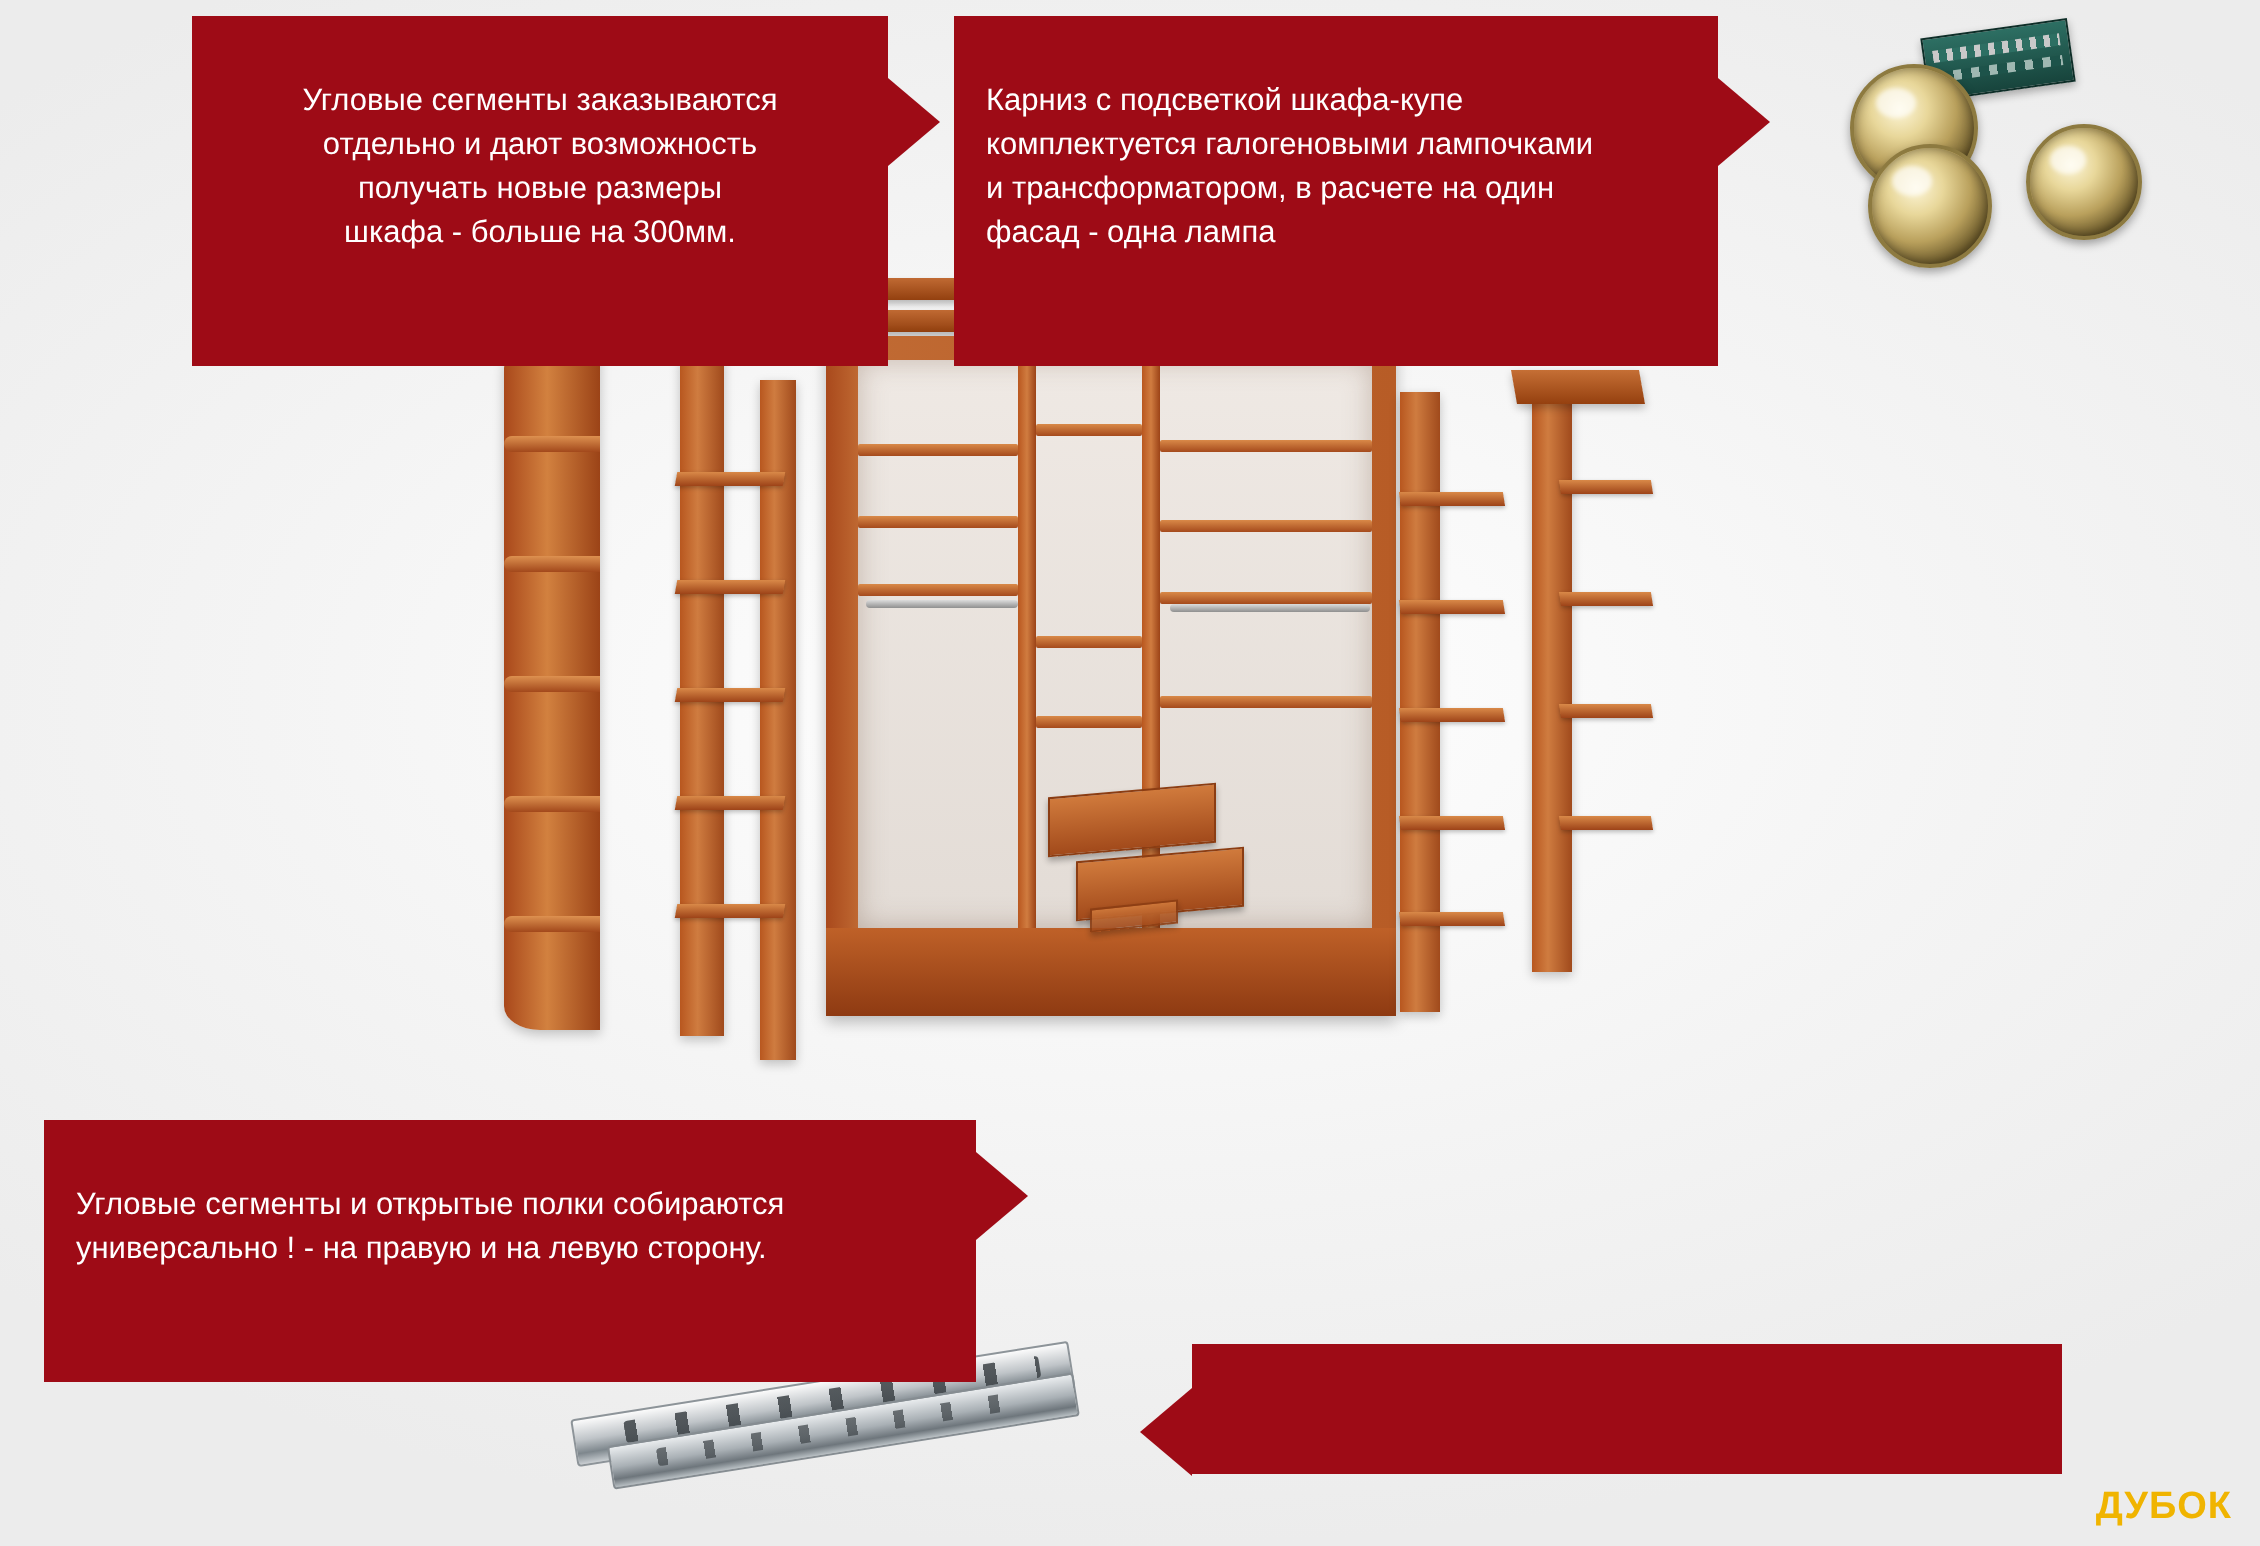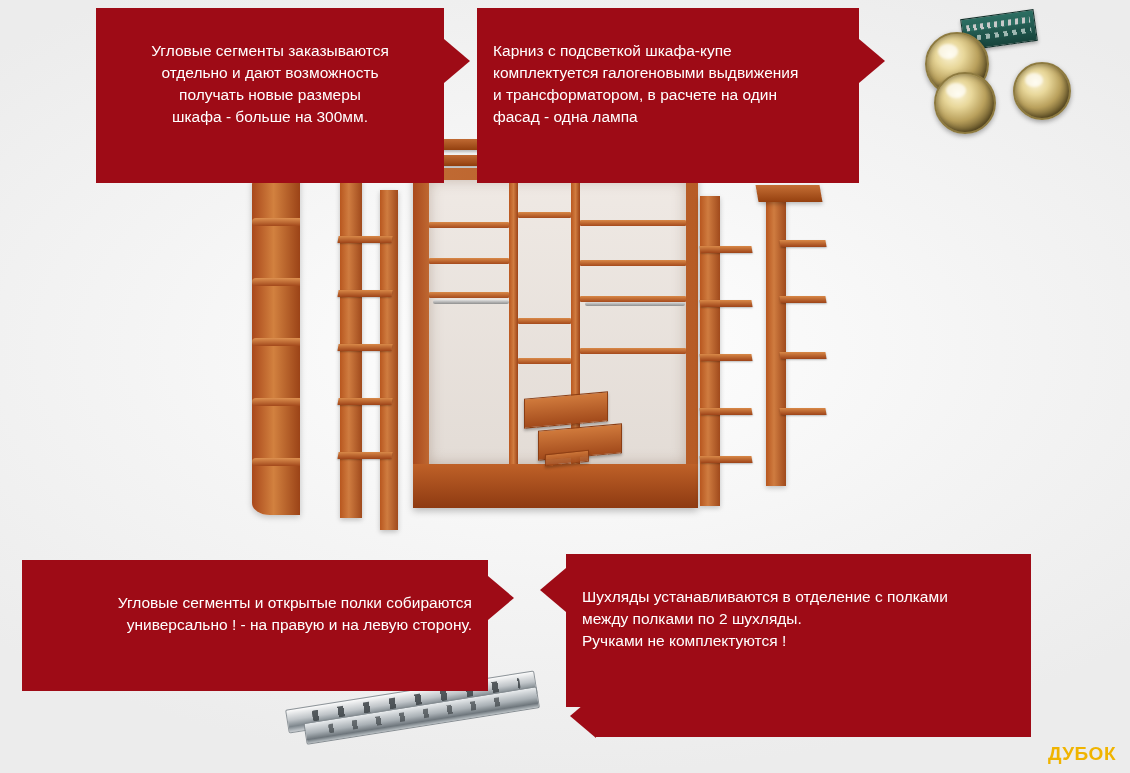--- a/index.html
+++ b/index.html
@@ -348,37 +348,31 @@
   <div class="callout" style="left:96px; top:8px; width:348px; text-align:center;">
     <span class="txt">Угловые сегменты заказываются
 отдельно и дают возможность
 получать новые размеры
 шкафа - больше на 300мм.</span>
     <span class="tail tail-right" style="left:348px; top:31px;"></span>
   </div>
 
   <div class="callout" style="left:477px; top:8px; width:382px; text-align:left;">
     <span class="txt">Карниз с подсветкой шкафа-купе
-комплектуется галогеновыми выдвижения
+комплектуется галогеновыми лампочками
 и трансформатором, в расчете на один
 фасад - одна лампа</span>
     <span class="tail tail-right" style="left:382px; top:31px;"></span>
   </div>
 
-  <div class="callout" style="left:22px; top:560px; width:466px; text-align:right;">
+  <div class="callout" style="left:22px; top:560px; width:466px; text-align:left;">
     <span class="txt">Угловые сегменты и открытые полки собираются
 универсально ! - на правую и на левую сторону.</span>
     <span class="tail tail-right" style="left:466px; top:16px;"></span>
   </div>
 
-  <div class="callout" style="left:566px; top:554px; width:465px; text-align:left;">
-    <span class="txt">Шухляды устанавливаются в отделение с полками
-между полками по 2 шухляды.
-Ручками не комплектуются !</span>
-    <span class="tail tail-left" style="left:-26px; top:14px;"></span>
-  </div>
 
   <div class="callout" style="left:596px; top:672px; width:435px; text-align:left;">
     <span class="tail tail-left" style="left:-26px; top:22px;"></span>
   </div>
 
   <div id="watermark">ДУБОК</div>
 </div>
 
 </body></html>

